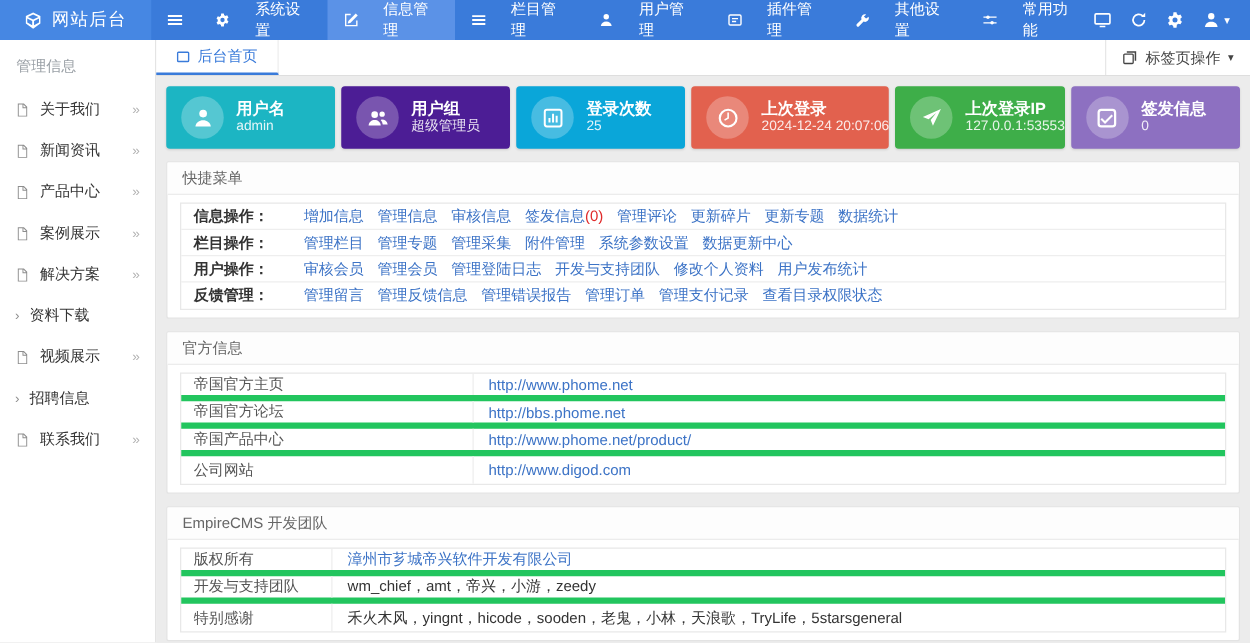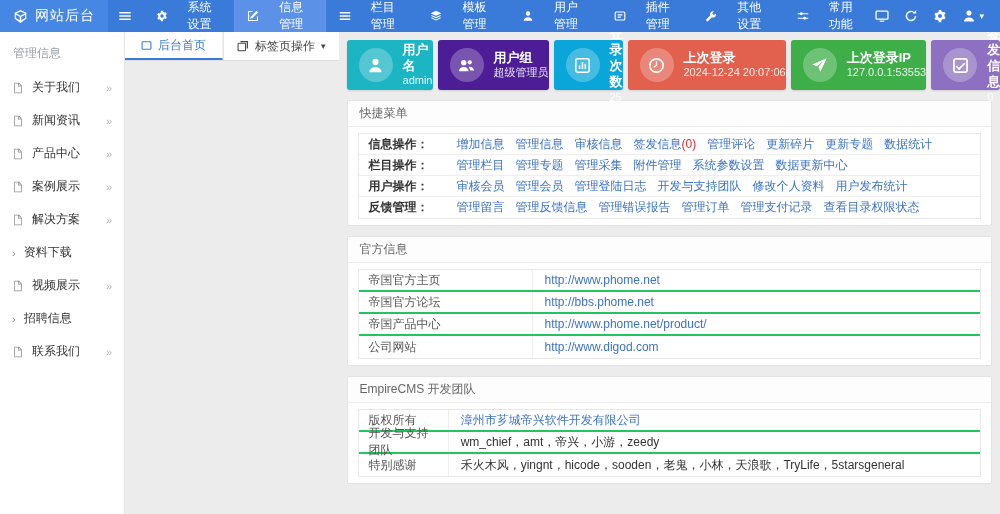--- a/index.html
+++ b/index.html
@@ -27,21 +27,21 @@
   .frame { display:flex; height:482px; }
   .sidebar { width:125px; background:#fff; border-right:1px solid #e4e4e4; flex-shrink:0; }
   .sidebar-title { color:#9aa0a6; padding:13px 13px 9px; }
   .side-item { display:flex; align-items:center; gap:8px; height:33px; padding:0 12px; color:#333; cursor:pointer; }
   .side-item .ic { color:#8d8d8d; }
   .side-item .ic svg { width:12px; height:12px; }
   .side-item .chev { margin-left:auto; color:#b3b3b3; font-size:11px; }
   .side-item .pre { color:#8d8d8d; font-size:11px; }
 
   
-  .main { flex:1; display:flex; flex-direction:row; min-width:0; }
+  .main { flex:1; display:flex; flex-direction:column; min-width:0; }
   .tabbar { height:29px; background:#fff; border-bottom:1px solid #dedede; display:flex; align-items:stretch; }
   .tab { display:flex; align-items:center; gap:6px; padding:0 16px; color:#3a7bda; border-bottom:2px solid #3a7bda; border-right:1px solid #eee; cursor:pointer; }
   .tab .ic svg { width:11px; height:11px; }
   .tab-actions { margin-left:auto; display:flex; align-items:center; gap:6px; padding:0 13px; color:#444; border-left:1px solid #e7e7e7; cursor:pointer; }
   .tab-actions .ic svg { width:12px; height:12px; }
 
   
   .content { flex:1; overflow:hidden; padding:8px 8px 0; }
   .cards { display:flex; gap:5px; }
   .card { flex:1; height:50px; border-radius:3px; display:flex; align-items:center; color:#fff; cursor:pointer; box-shadow:0 1px 2px rgba(0,0,0,.12); }
@@ -54,21 +54,21 @@
   .panel-header { height:26px; line-height:25px; padding:0 12px; color:#666; border-bottom:1px solid #ececec; background:#fdfdfd; }
   .panel-body { padding:6px 10px; }
   .gtable { border:1px solid #e8e8e8; }
 
   .qrow { display:flex; align-items:center; height:21px; padding:0 10px; border-bottom:1px solid #eee; white-space:nowrap; overflow:hidden; }
   .qrow:last-child { border-bottom:none; }
   .qlabel { font-weight:bold; color:#333; margin-right:28px; }
   .qlink { color:#3c73c6; margin-right:11px; text-decoration:none; cursor:pointer; }
   .qbadge { color:#e02b2b; }
 
-  .irow { display:flex; align-items:stretch; border-bottom:2px solid #22c55e; height:22px; }
+  .irow { display:flex; align-items:stretch; border-bottom:5px solid #22c55e; height:22px; }
   .irow:last-child { border-bottom:none; }
   .icol1 { display:flex; align-items:center; padding:0 10px; color:#555; border-right:1px solid #eee; flex-shrink:0; }
   .icol2 { display:flex; align-items:center; padding:0 12px; color:#333; white-space:nowrap; overflow:hidden; }
   .w28 { width:28%; } .w145 { width:14.5%; }
   a.tlink { color:#3c73c6; text-decoration:none; cursor:pointer; }
 </style>
 </head>
 <body>
 
 <header class="topbar">
@@ -109,28 +109,20 @@
         <span class="ic">
           <svg viewBox="0 0 16 16">
             <path d="M1 2.8h14v2H1zM1 7h14v2H1zM1 11.2h14v2H1z"></path>
           </svg>
         </span>
         <span>栏目管理</span>
       </div>
       <div class="menu-item">
         <span class="ic">
           <svg viewBox="0 0 16 16">
-            <path d="M8 1.1l7 3.3-7 3.3-7-3.3 7-3.3zM2.6 6.9L8 9.4l5.4-2.5 1.6.8-7 3.3-7-3.3 1.6-.8zm0 3.1L8 12.5 13.4 10l1.6.8-7 3.3-7-3.3 1.6-.8z"></path>
-          </svg>
-        </span>
-        <span>模板管理</span>
-      </div>
-      <div class="menu-item">
-        <span class="ic">
-          <svg viewBox="0 0 16 16">
             <circle cx="8" cy="4.6" r="2.9"></circle>
             <path d="M2.2 14.3c.4-3 2.8-4.7 5.8-4.7s5.4 1.7 5.8 4.7z"></path>
           </svg>
         </span>
         <span>用户管理</span>
       </div>
       <div class="menu-item">
         <span class="ic">
           <svg viewBox="0 0 16 16">
             <rect x="1.6" y="2.6" width="12.8" height="10.8" rx="1.4" fill="none" stroke="currentColor" stroke-width="1.5"></rect>

